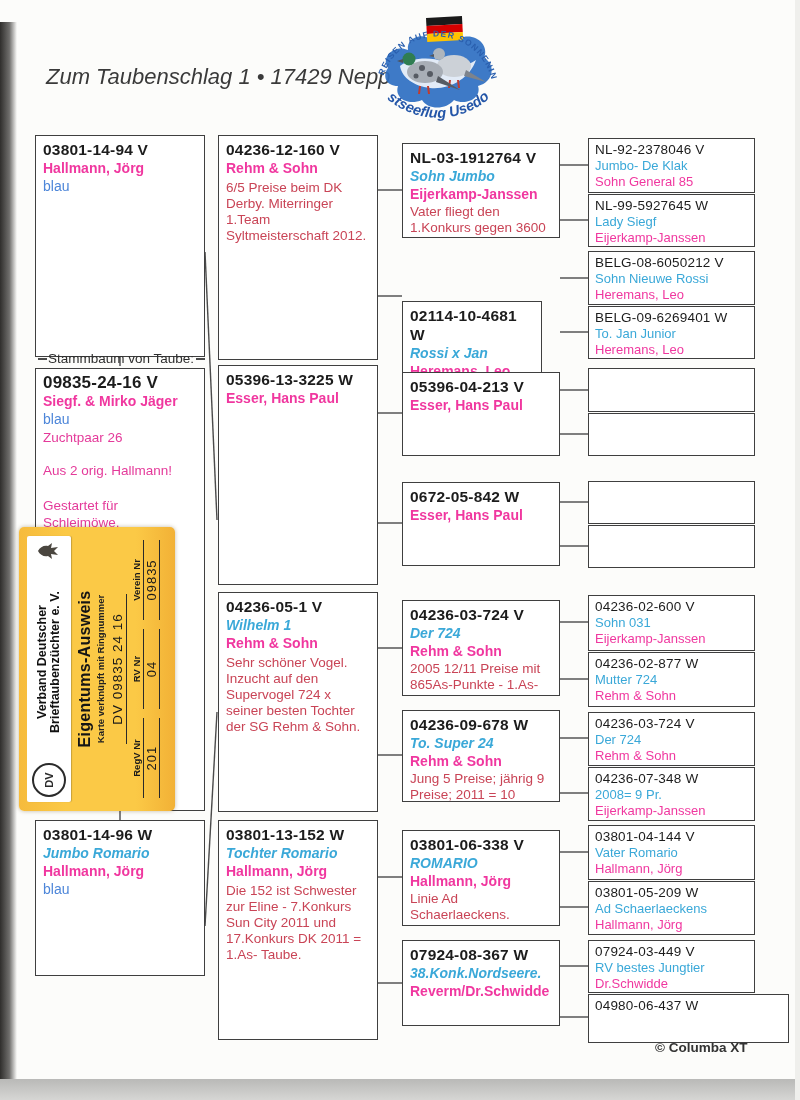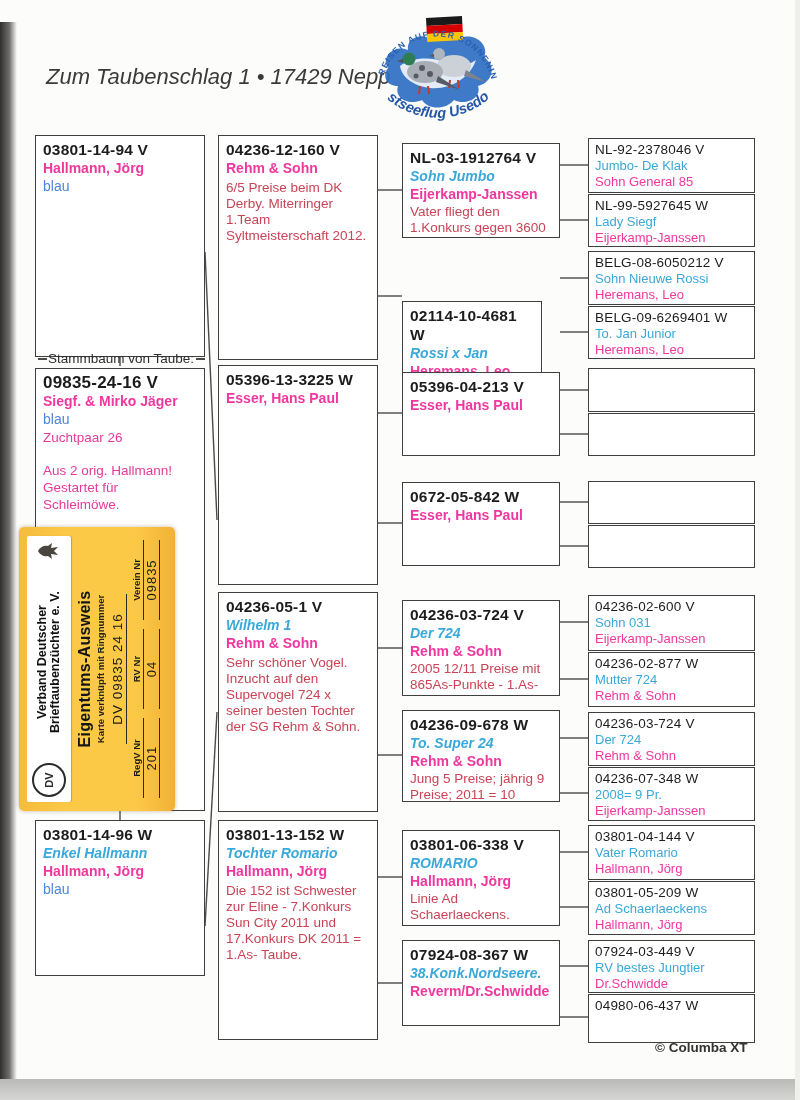--- a/index.html
+++ b/index.html
@@ -154,26 +154,26 @@
   <div class="tree-label">Stammbaum von Taube:</div>
   <div class="tick" style="left:38px;top:358px;width:9px;height:1.5px;"></div>
   <div class="tick" style="left:196px;top:358px;width:9px;height:1.5px;"></div>
 
   <div class="pbox" style="left:35px;top:368px;width:170px;height:443px;">
     <div class="ring" style="font-size:17px;">09835-24-16 V</div>
     <div class="owner">Siegf. &amp; Mirko Jäger</div>
     <div class="pcolor">blau</div>
     <div class="mline">Zuchtpaar 26</div>
     <div class="mline" style="margin-top:16px;">Aus 2 orig. Hallmann!</div>
-    <div class="mline" style="">Gestartet für Schleimöwe.</div>
+    <div class="mline" style="margin-top:18px;">Gestartet für Schleimöwe.</div>
   </div>
 
   <div class="pbox" style="left:35px;top:820px;width:170px;height:156px;">
     <div class="ring">03801-14-96 W</div>
-    <div class="nick">Enkel Hallmann</div>
+    <div class="nick">Jumbo Romario</div>
     <div class="owner">Hallmann, Jörg</div>
     <div class="pcolor">blau</div>
   </div>
 
   <div class="card-wrap">
     <div class="card-inner">
       <div class="card-strip">
         <div class="card-emblem">
             <span>DV</span>
           </div>
@@ -321,18 +321,18 @@
   <div class="pbox small" style="left:588px;top:881px;width:167px;height:54px;">
     <div class="ring">03801-05-209 W</div>
     <div class="nick">Ad Schaerlaeckens</div>
     <div class="owner">Hallmann, Jörg</div>
   </div>
   <div class="pbox small" style="left:588px;top:940px;width:167px;height:53px;">
     <div class="ring">07924-03-449 V</div>
     <div class="nick">RV bestes Jungtier</div>
     <div class="owner">Dr.Schwidde</div>
   </div>
-  <div class="pbox small" style="left:588px;top:994px;width:167px;height:49px;">
+  <div class="pbox small" style="left:588px;top:994px;width:201px;height:49px;">
     <div class="ring">04980-06-437 W</div>
   </div>
 
   <div class="footer">© Columba XT</div>
 </div>
 
 </body></html>

